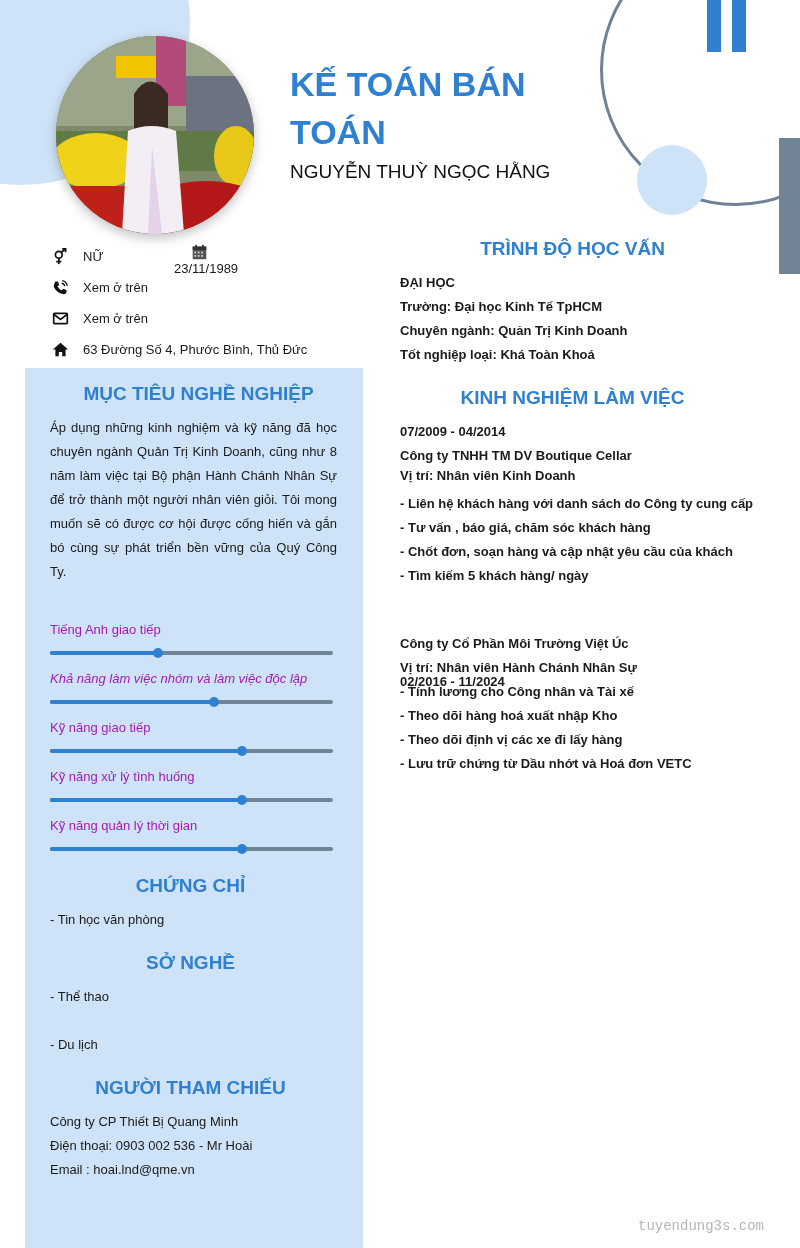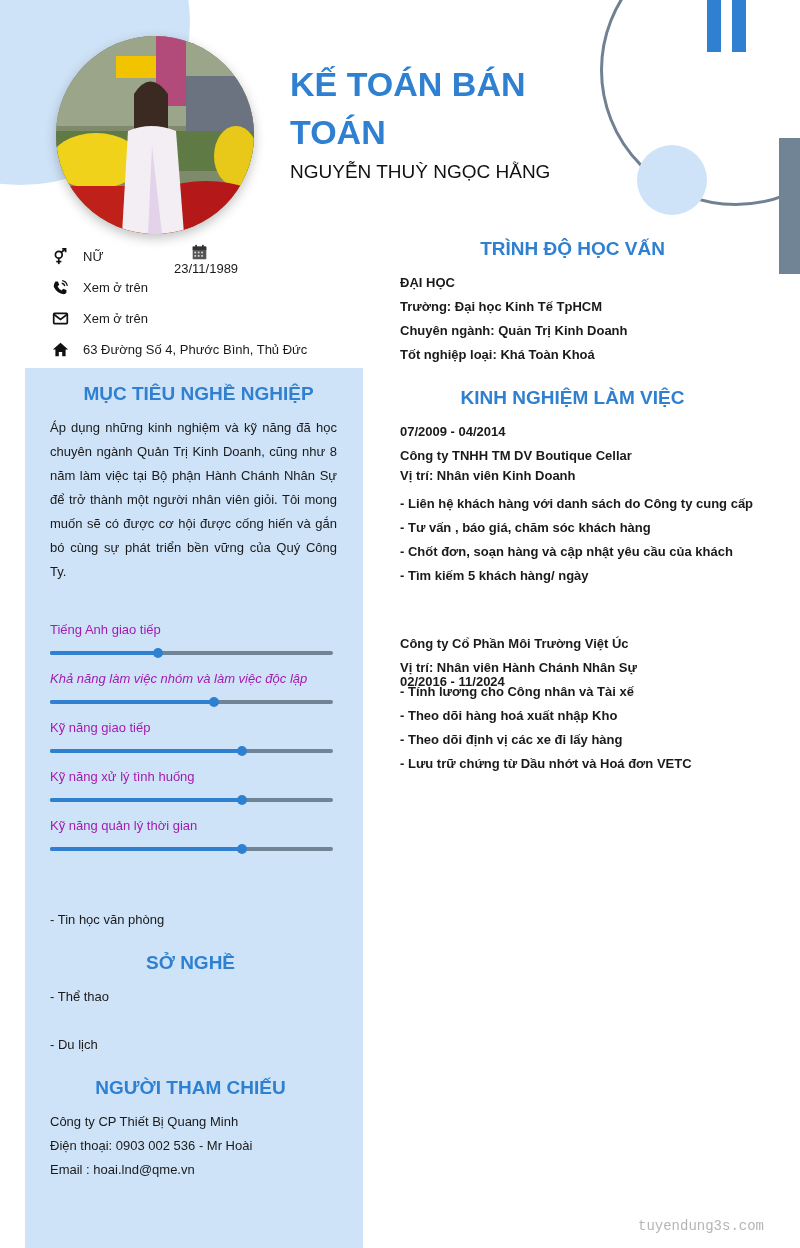--- a/index.html
+++ b/index.html
@@ -162,20 +162,21 @@
     <div class="fill" style="width:68%;"></div>
     <div class="knob" style="left:68%;"></div>
   </div>
 
   <div class="skill-label" style="top:450px;">Kỹ năng quản lý thời gian</div>
   <div class="track" style="top:479px;">
     <div class="fill" style="width:68%;"></div>
     <div class="knob" style="left:68%;"></div>
   </div>
 
+  <div class="sec-h" style="left:0; width:331px; top:507px;">CHỨNG CHỈ</div>
   <div class="line" style="left:25px; top:540px;">- Tin học văn phòng</div>
 
   <div class="sec-h" style="left:0; width:331px; top:584px;">SỞ NGHỀ</div>
   <div class="line" style="left:25px; top:617px;">- Thể thao</div>
   <div class="line" style="left:25px; top:665px;">- Du lịch</div>
 
   <div class="sec-h" style="left:0; width:331px; top:709px;">NGƯỜI THAM CHIẾU</div>
   <div class="line" style="left:25px; top:742px;">Công ty CP Thiết Bị Quang Minh</div>
   <div class="line" style="left:25px; top:766px;text-align:center;">Điện thoại: 0903 002 536 - Mr Hoài</div>
   <div class="line" style="left:25px; top:790px;">Email : hoai.lnd@qme.vn</div>

